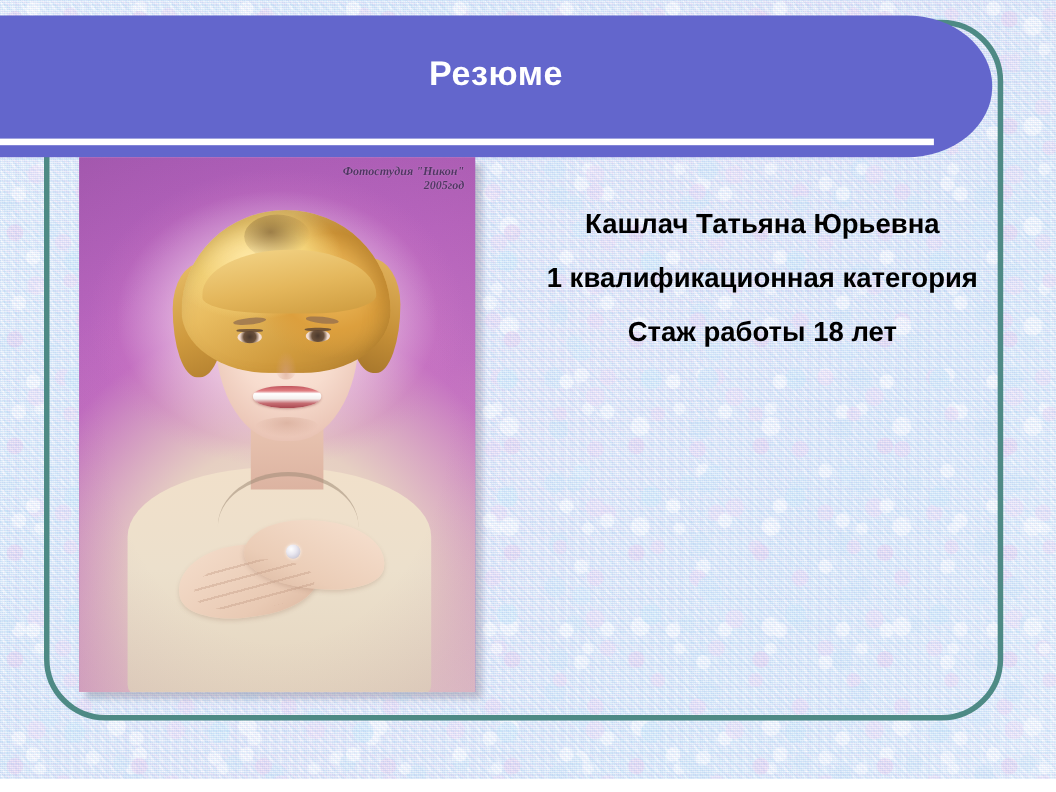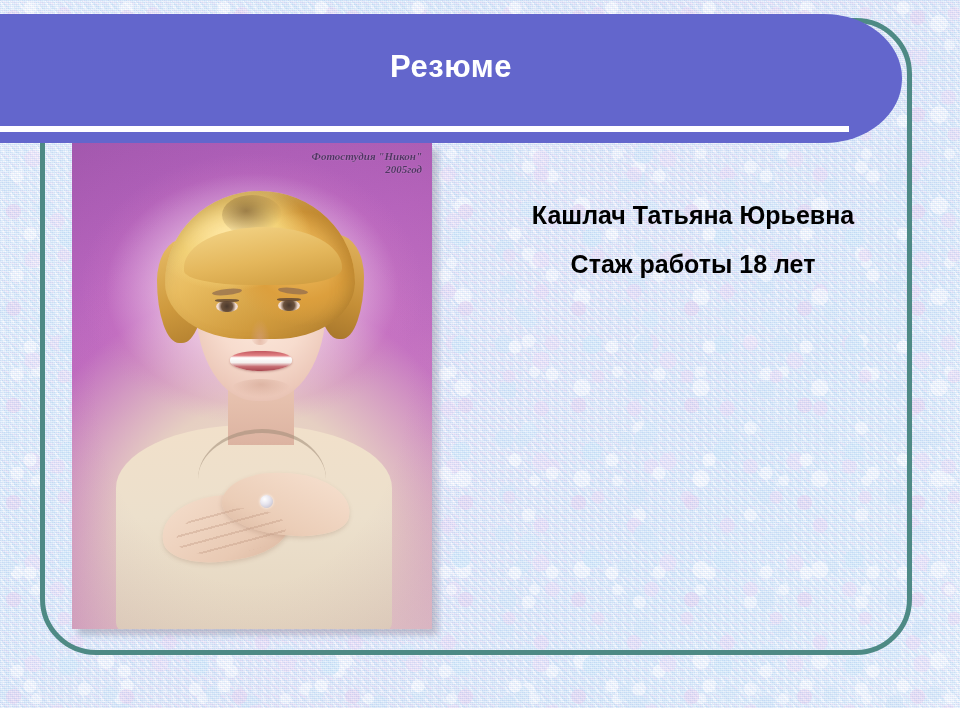--- a/index.html
+++ b/index.html
@@ -349,21 +349,21 @@
     line-height: 13px;
     color: #3d2a52;
     opacity: 0.82;
     text-shadow: 0 0 1px rgba(255,255,255,0.5);
   }
 
   
   #info-block {
     position: absolute;
     left: 488px;
-    top: 199px;
+    top: 188px;
     width: 410px;
     text-align: center;
     color: #000000;
     font-size: 25px;
     font-weight: bold;
     line-height: 32px;
   }
   .info-line {
     margin: 0 0 17px 0;
   }
@@ -412,16 +412,17 @@
     <div class="ring"></div>
     <div class="photo-vignette"></div>
     <div id="photo-watermark">
       <div>Фотостудия "Никон"</div>
       <div>2005год</div>
     </div>
   </div>
 
   <div id="info-block">
     <p class="info-line">Кашлач Татьяна Юрьевна</p>
+    <p class="info-line">1 квалификационная категория</p>
     <p class="info-line">Стаж работы 18 лет</p>
   </div>
 
 </div>
 
 </body></html>

